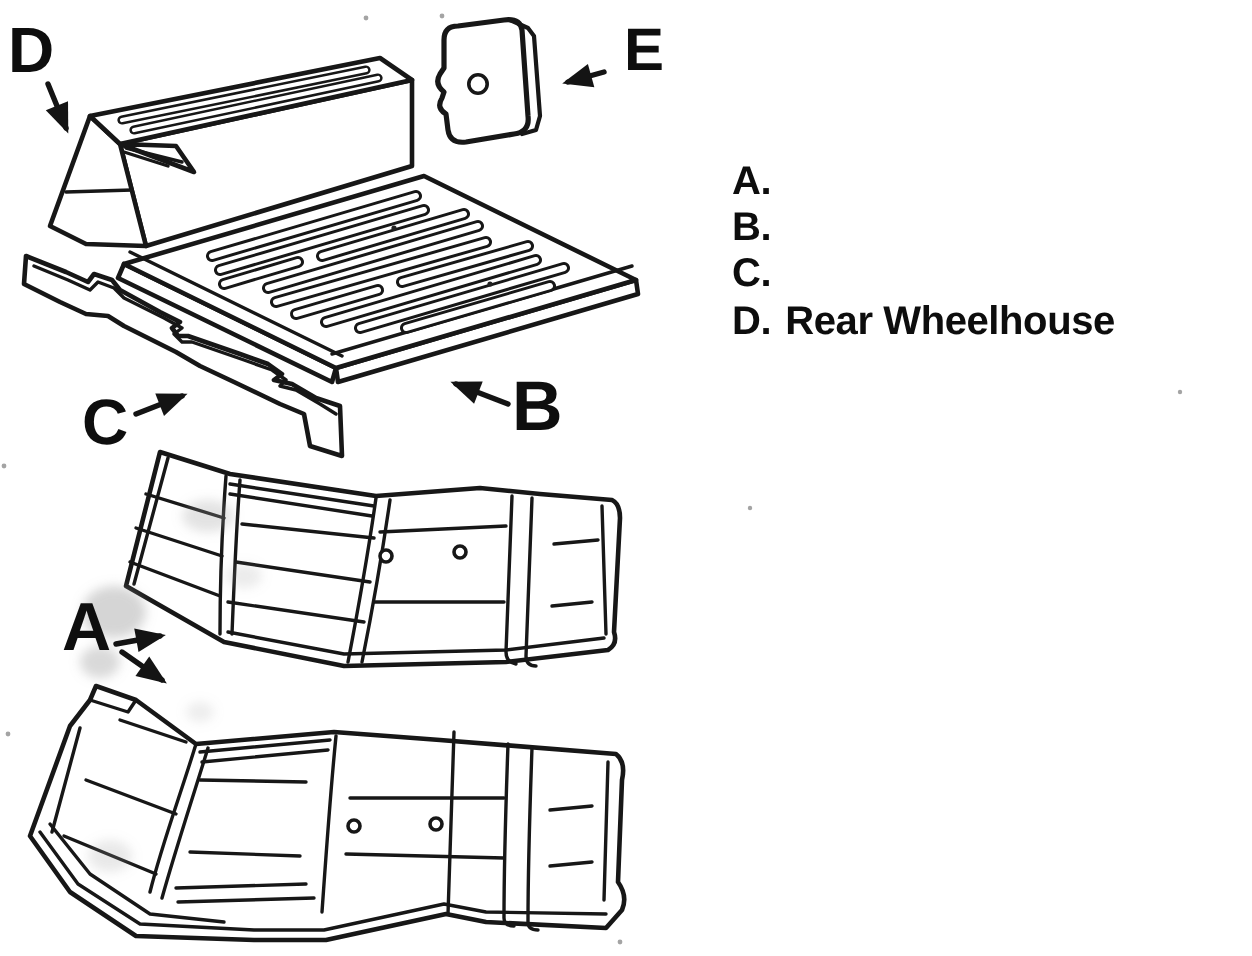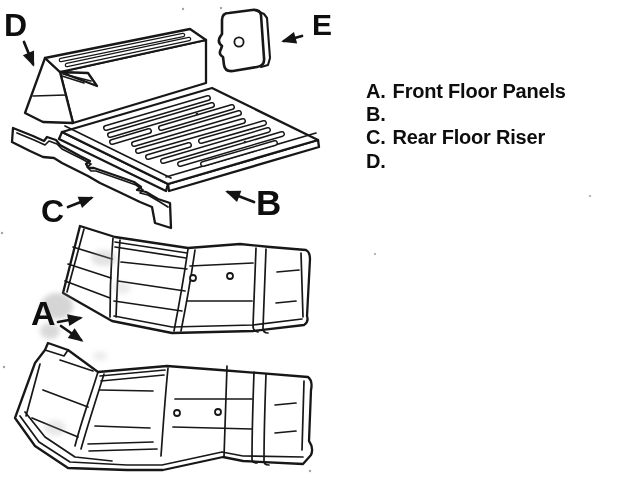--- a/index.html
+++ b/index.html
@@ -203,27 +203,26 @@
       <text class="letter" x="312" y="35" font-size="30">E</text>
       <text class="letter" x="41" y="222" font-size="32">C</text>
       <text class="letter" x="256" y="215" font-size="35">B</text>
       <text class="letter" x="31" y="325" font-size="34">A</text>
     </g>
   </svg>
 
   <div class="legend">
     <div class="legend-row">
       <span class="legend-key">A.</span>
-      <span class="legend-label">Front Floor Panels</span>
     </div>
     <div class="legend-row">
       <span class="legend-key">B.</span>
     </div>
     <div class="legend-row">
       <span class="legend-key">C.</span>
-      <span class="legend-label">Rear Floor Riser</span>
     </div>
     <div class="legend-row">
       <span class="legend-key">D.</span>
+      <span class="legend-label">Rear Wheelhouse</span>
     </div>
   </div>
 
 </div>
 
 </body></html>

